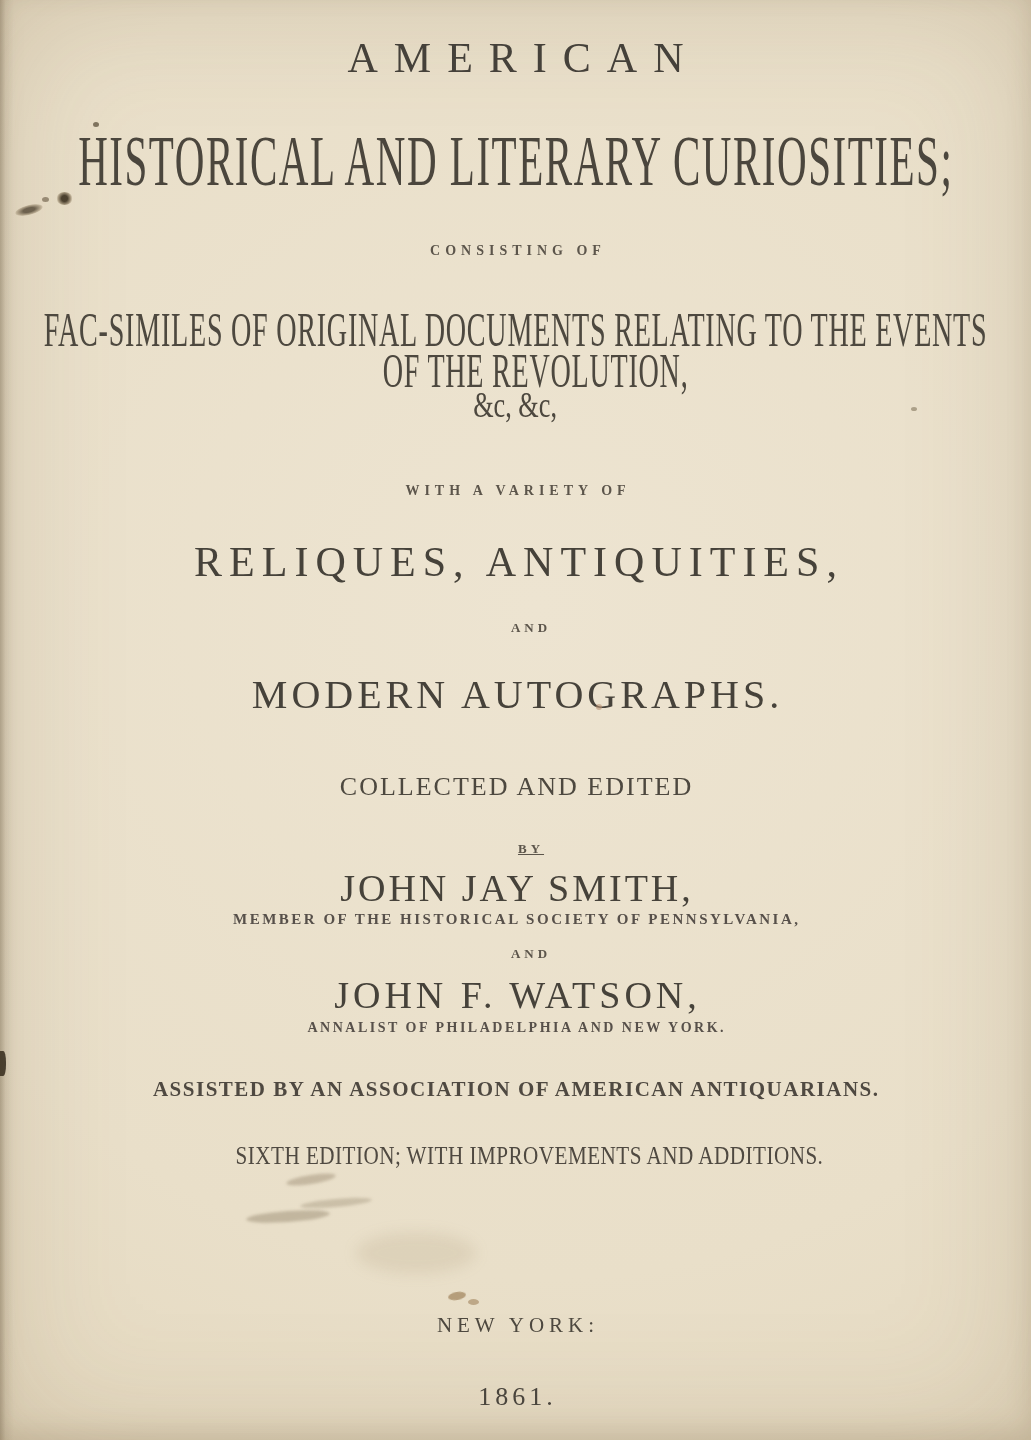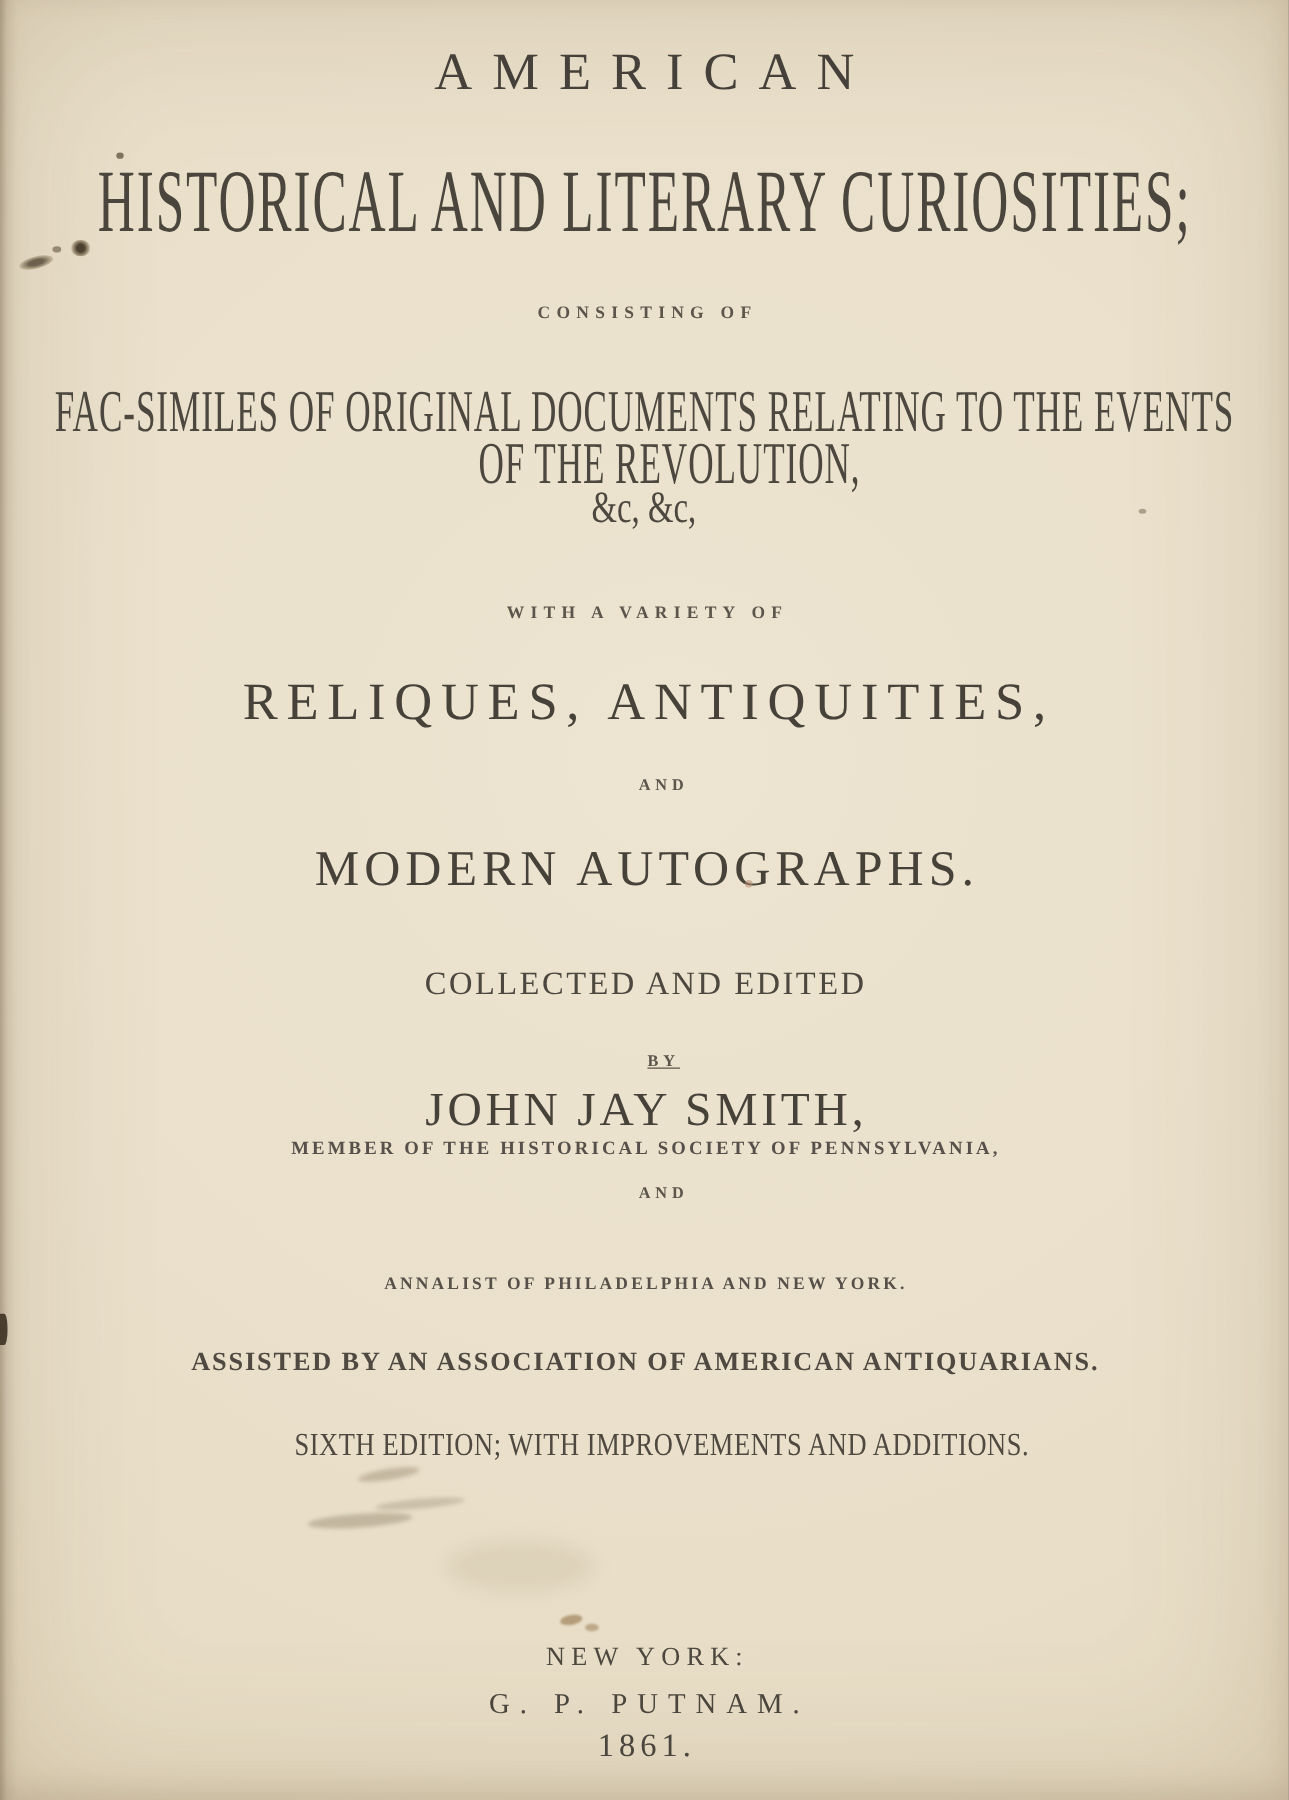--- a/index.html
+++ b/index.html
@@ -114,32 +114,32 @@
   <div class="line l-collected">COLLECTED AND EDITED</div>
 
   <div class="line l-andsep l-by">BY</div>
 
   <div class="line l-smith">JOHN JAY SMITH,</div>
 
   <div class="line l-member">MEMBER OF THE HISTORICAL SOCIETY OF PENNSYLVANIA,</div>
 
   <div class="line l-andsep l-and2">AND</div>
 
+  <div class="line l-watson">JOHN F. WATSON,</div>
 
   <div class="line l-annalist">ANNALIST OF PHILADELPHIA AND NEW YORK.</div>
 
   <div class="line l-assisted">ASSISTED BY AN ASSOCIATION OF AMERICAN ANTIQUARIANS.</div>
 
   <div class="line l-edition">
     <span class="cx">SIXTH EDITION; WITH IMPROVEMENTS AND ADDITIONS.</span>
   </div>
 
   <div class="line l-city">NEW YORK:</div>
 
-  <div class="line l-publisher">G. P. PUTNAM.</div>
 
   <div class="line l-year">1861.</div>
 
   <div class="blemish spot-a"></div>
   <div class="blemish spot-b"></div>
   <div class="blemish spot-c"></div>
   <div class="blemish spot-d"></div>
   <div class="blemish spot-e"></div>
   <div class="blemish spot-f"></div>
   <div class="blemish edge-mark"></div>

